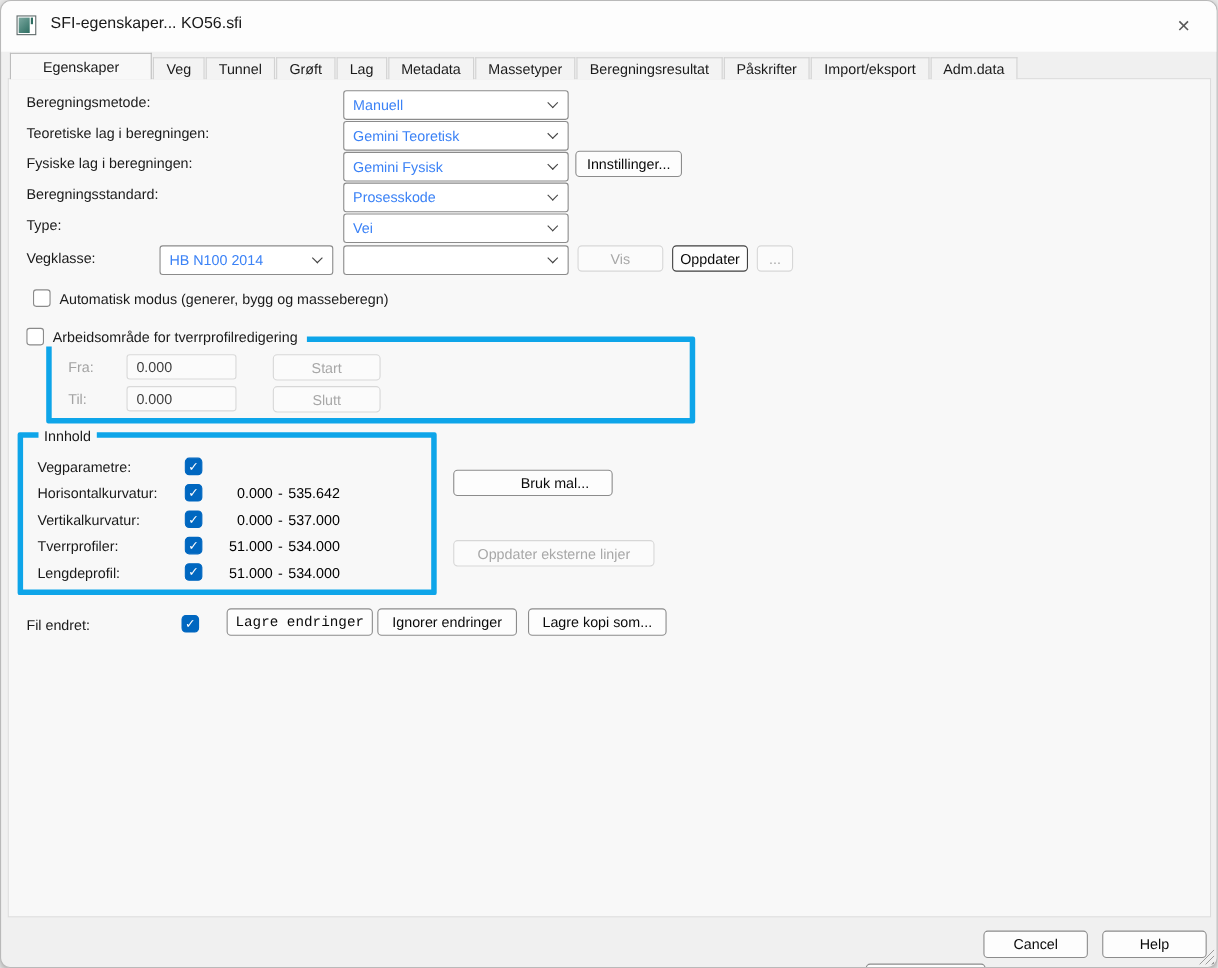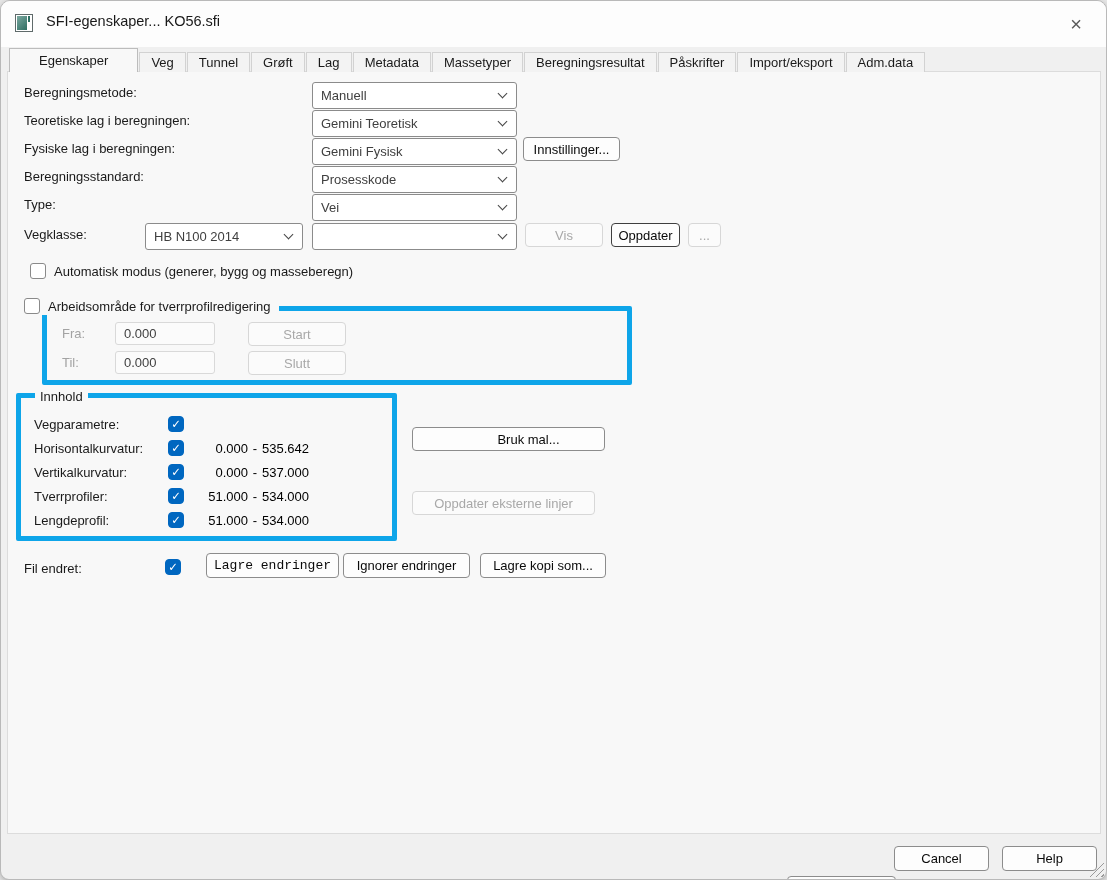--- a/index.html
+++ b/index.html
@@ -34,21 +34,21 @@
     position:relative; z-index:4; padding:0 29px; }
 
   
   .page { position:absolute; left:6px; top:70px; width:1094px; height:763px;
     background:#f8f8f8; border:1px solid #dcdcdc; z-index:2; }
 
   .lbl { position:absolute; font-size:13px; color:#1a1a1a; white-space:nowrap; }
   .lbl.dim { color:#a3a3a3; }
 
   .combo { position:absolute; height:27px; background:#ffffff; border:1px solid #8b8b8b; border-radius:3px;
-    display:flex; align-items:center; padding:0 24px 0 8px; font-size:13px; color:#404040; }
+    display:flex; align-items:center; padding:0 24px 0 8px; font-size:13px; color:#3b82f6; }
   .chev { position:absolute; right:10px; top:7px; width:7px; height:7px;
     border-right:1.3px solid #454545; border-bottom:1.3px solid #454545;
     transform:rotate(45deg); }
 
   .btn { position:absolute; height:24px; display:flex; align-items:center; justify-content:center;
     background:#fdfdfd; border:1px solid #8c8c8c; border-radius:4px; font-size:13px; color:#0a0a0a;
     white-space:nowrap; cursor:default; }
   .btn.default { border-color:#3f3f3f; }
   .btn.disabled { border-color:#d7d7d7; color:#a8a8a8; background:#fbfbfb; }
 
@@ -208,21 +208,21 @@
     <div class="lbl" style="left:26px; top:441px;">Lengdeprofil:</div>
     <div class="cb checked" style="left:160px; top:440px;">
         <span>✓</span>
       </div>
     <div class="range" style="left:182px; top:441px;">
       <span class="from">51.000</span>
       <span class="dash">-</span>
       <span class="to">534.000</span>
     </div>
 
-    <div class="btn" style="left:404px; top:355px; width:193px;padding-left:40px;">Bruk mal...</div>
+    <div class="btn" style="left:404px; top:355px; width:145px;padding-left:40px;">Bruk mal...</div>
     <div class="btn disabled" style="left:404px; top:419px; width:183px;">Oppdater eksterne linjer</div>
 
     <div class="lbl" style="left:16px; top:489px;">Fil endret:</div>
     <div class="cb checked" style="left:157px; top:487px;">
         <span>✓</span>
       </div>
     <div class="btn" style="left:198px; top:481px; width:133px; height:25px;font-family:Liberation Mono, monospace;">Lagre endringer</div>
     <div class="btn" style="left:335px; top:481px; width:127px; height:25px;">Ignorer endringer</div>
     <div class="btn" style="left:472px; top:481px; width:126px; height:25px;">Lagre kopi som...</div>
   </div>

